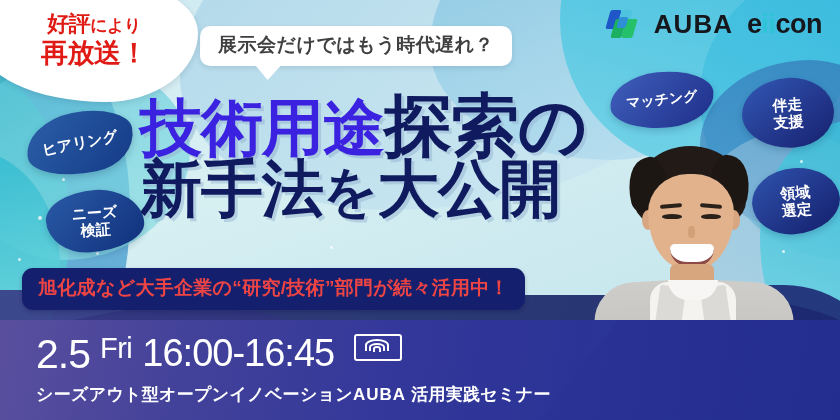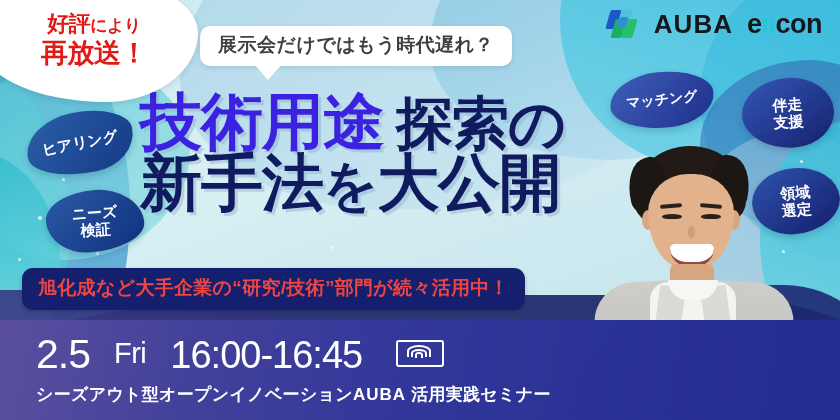--- a/index.html
+++ b/index.html
@@ -178,23 +178,22 @@
   }
   .t-line1{font-size:62px;letter-spacing:-1px;}
   .t-line2{font-size:62px;letter-spacing:-1px;}
   .t-hi{
     color:#3a22e0;
     text-shadow:3px 3px 0 rgba(150,180,210,.55);
     margin-top:27px;
   }
   .t-navy{
     color:#101a5e;
-    font-size:57px;
+    font-size:68px;
     text-shadow:3px 3px 0 rgba(150,180,210,.5);
-    margin-left:12px;
   }
   .t-navy-big{
     color:#101a5e;
     text-shadow:3px 3px 0 rgba(150,180,210,.5);
   }
   .t-navy-mid{
     color:#101a5e;
     font-size:54px;
     text-shadow:3px 3px 0 rgba(150,180,210,.5);
   }
@@ -218,21 +217,21 @@
     background:linear-gradient(100deg,#5a4f9e 0%,#43429a 22%,#33379a 48%,#2b3496 68%,#27309b 100%);
     z-index:26;
   }
   .footbar-cut{
     position:absolute;right:0;bottom:0;width:300px;height:100px;
     background:linear-gradient(100deg,#2b3496,#232c8f);
     clip-path:polygon(26% 0,100% 0,100% 100%,0 100%);
   }
   .foot-row{
     position:absolute;left:36px;top:14px;
-    display:flex;align-items:center;gap:24px;z-index:3;
+    display:flex;align-items:flex-start;gap:10px;z-index:3;
   }
   .foot-date{
     color:#fff;font-size:41px;font-weight:normal;line-height:1;
     letter-spacing:-1px;
   }
   .foot-dow{
     color:#fff;font-size:29px;line-height:1;padding-bottom:2px;letter-spacing:-.5px;
   }
   .foot-time{
     color:#fff;font-size:38px;line-height:1;letter-spacing:-1px;

